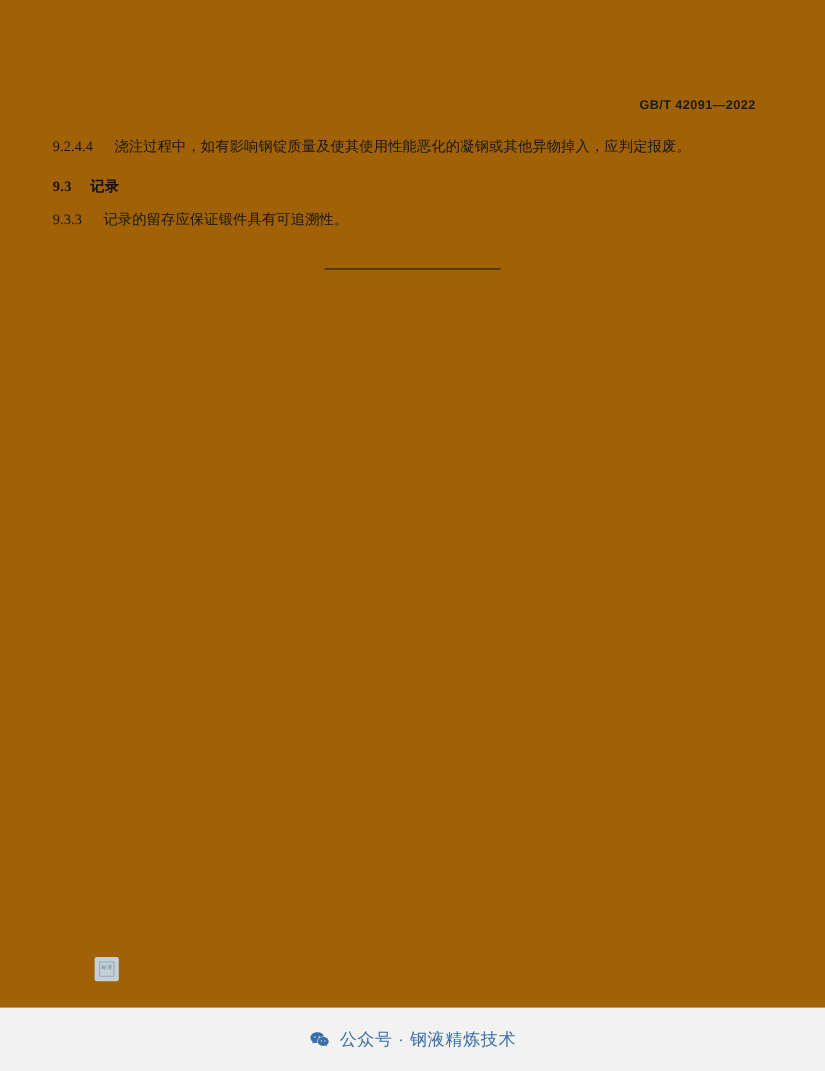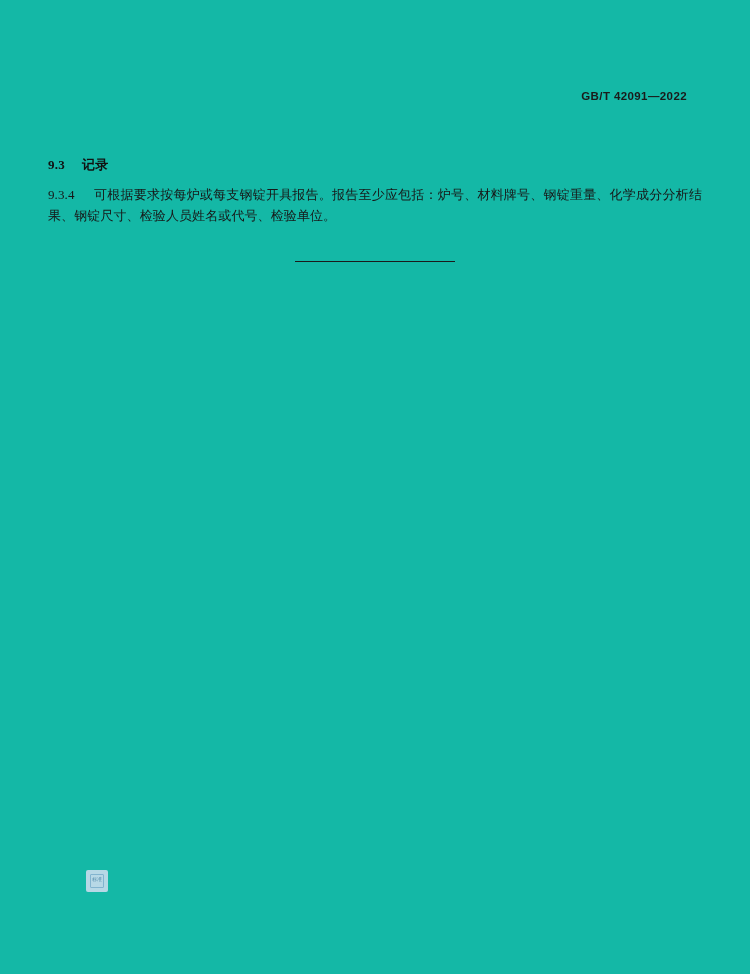--- a/index.html
+++ b/index.html
@@ -11,21 +11,21 @@
     width: 750px;
     height: 974px;
     position: relative;
     font-family: "Liberation Serif", serif;
     color: #1a1a1a;
     overflow: hidden;
   }
   .page {
     position: absolute;
     inset: 0;
-    background: #14b8a6;
+    background: #a16207;
   }
   .header {
     position: absolute;
     top: 90px;
     right: 63px;
     font-family: "Liberation Sans", sans-serif;
     font-size: 11.5px;
     font-weight: bold;
     letter-spacing: 0.4px;
     color: #1a1a1a;
@@ -48,21 +48,21 @@
   .para .num {
     display: inline-block;
     min-width: 46px;
   }
   .para .num.wide {
     min-width: 56px;
   }
   .clause-head {
     font-size: 13px;
     font-weight: bold;
-    margin: 30px 0 10px 0;
+    margin: 8px 0 10px 0;
     letter-spacing: 0.3px;
     color: #111111;
   }
   .clause-head .num {
     display: inline-block;
     min-width: 34px;
   }
   .spacer-sm { height: 4px; }
   .rule-wrap {
     margin-top: 22px;
@@ -132,39 +132,53 @@
 </style>
 </head>
 <body>
 
 <div class="page">
 
   <div class="header">GB/T 42091—2022</div>
 
   <div class="content">
 
+    <p class="para">
+      <span class="num wide">9.2.4.4</span><span>浇注过程中，如有影响钢锭质量及使其使用性能恶化的凝钢或其他异物掉入，应判定报废。</span>
+    </p>
 
     <div class="spacer-sm"></div>
 
     <h3 class="clause-head">
       <span class="num">9.3</span><span>记录</span>
     </h3>
 
 
 
+    <p class="para">
+      <span class="num">9.3.3</span><span>记录的留存应保证锻件具有可追溯性。</span>
+    </p>
 
-    <p class="para">
-      <span class="num">9.3.4</span><span>可根据要求按每炉或每支钢锭开具报告。报告至少应包括：炉号、材料牌号、钢锭重量、化学成分分析结果、钢锭尺寸、检验人员姓名或代号、检验单位。</span>
-    </p>
 
     <div class="rule-wrap">
       <span class="rule"></span>
     </div>
 
   </div>
 
   <div class="stamp">
     <span class="stamp-inner"></span>
     <span class="stamp-txt">标准</span>
   </div>
 
+  <div class="footer">
+    <div class="footer-inner">
+      <span class="wechat-icon">
+        <svg viewBox="0 0 24 24" width="19" height="19" aria-hidden="true">
+          <path fill="#3a6ea8" d="M9.2 3.1C4.9 3.1 1.5 5.9 1.5 9.3c0 1.9 1.1 3.6 2.8 4.8l-.7 2.2 2.5-1.3c.9.3 1.9.4 2.9.4h.5c-.2-.5-.3-1.1-.3-1.7 0-3.3 3.2-5.9 7.2-5.9.3 0 .5 0 .8.1-.6-2.7-3.6-4.8-7.2-4.8zM6.6 7.6c.5 0 .9.4.9.9s-.4.9-.9.9-.9-.4-.9-.9.4-.9.9-.9zm5.1 0c.5 0 .9.4.9.9s-.4.9-.9.9-.9-.4-.9-.9.4-.9.9-.9z"></path>
+          <path fill="#3a6ea8" d="M22.5 13.6c0-2.8-2.8-5.1-6.3-5.1s-6.3 2.3-6.3 5.1 2.8 5.1 6.3 5.1c.8 0 1.5-.1 2.2-.3l2.1 1.1-.6-1.8c1.6-.9 2.6-2.4 2.6-4.1zm-8.4-1.4c.4 0 .8.3.8.8s-.3.8-.8.8-.8-.3-.8-.8.4-.8.8-.8zm4.2 0c.4 0 .8.3.8.8s-.3.8-.8.8-.8-.3-.8-.8.4-.8.8-.8z"></path>
+        </svg>
+      </span>
+      <span class="footer-text">公众号 · 钢液精炼技术</span>
+    </div>
+  </div>
 
 </div>
 
 </body></html>

